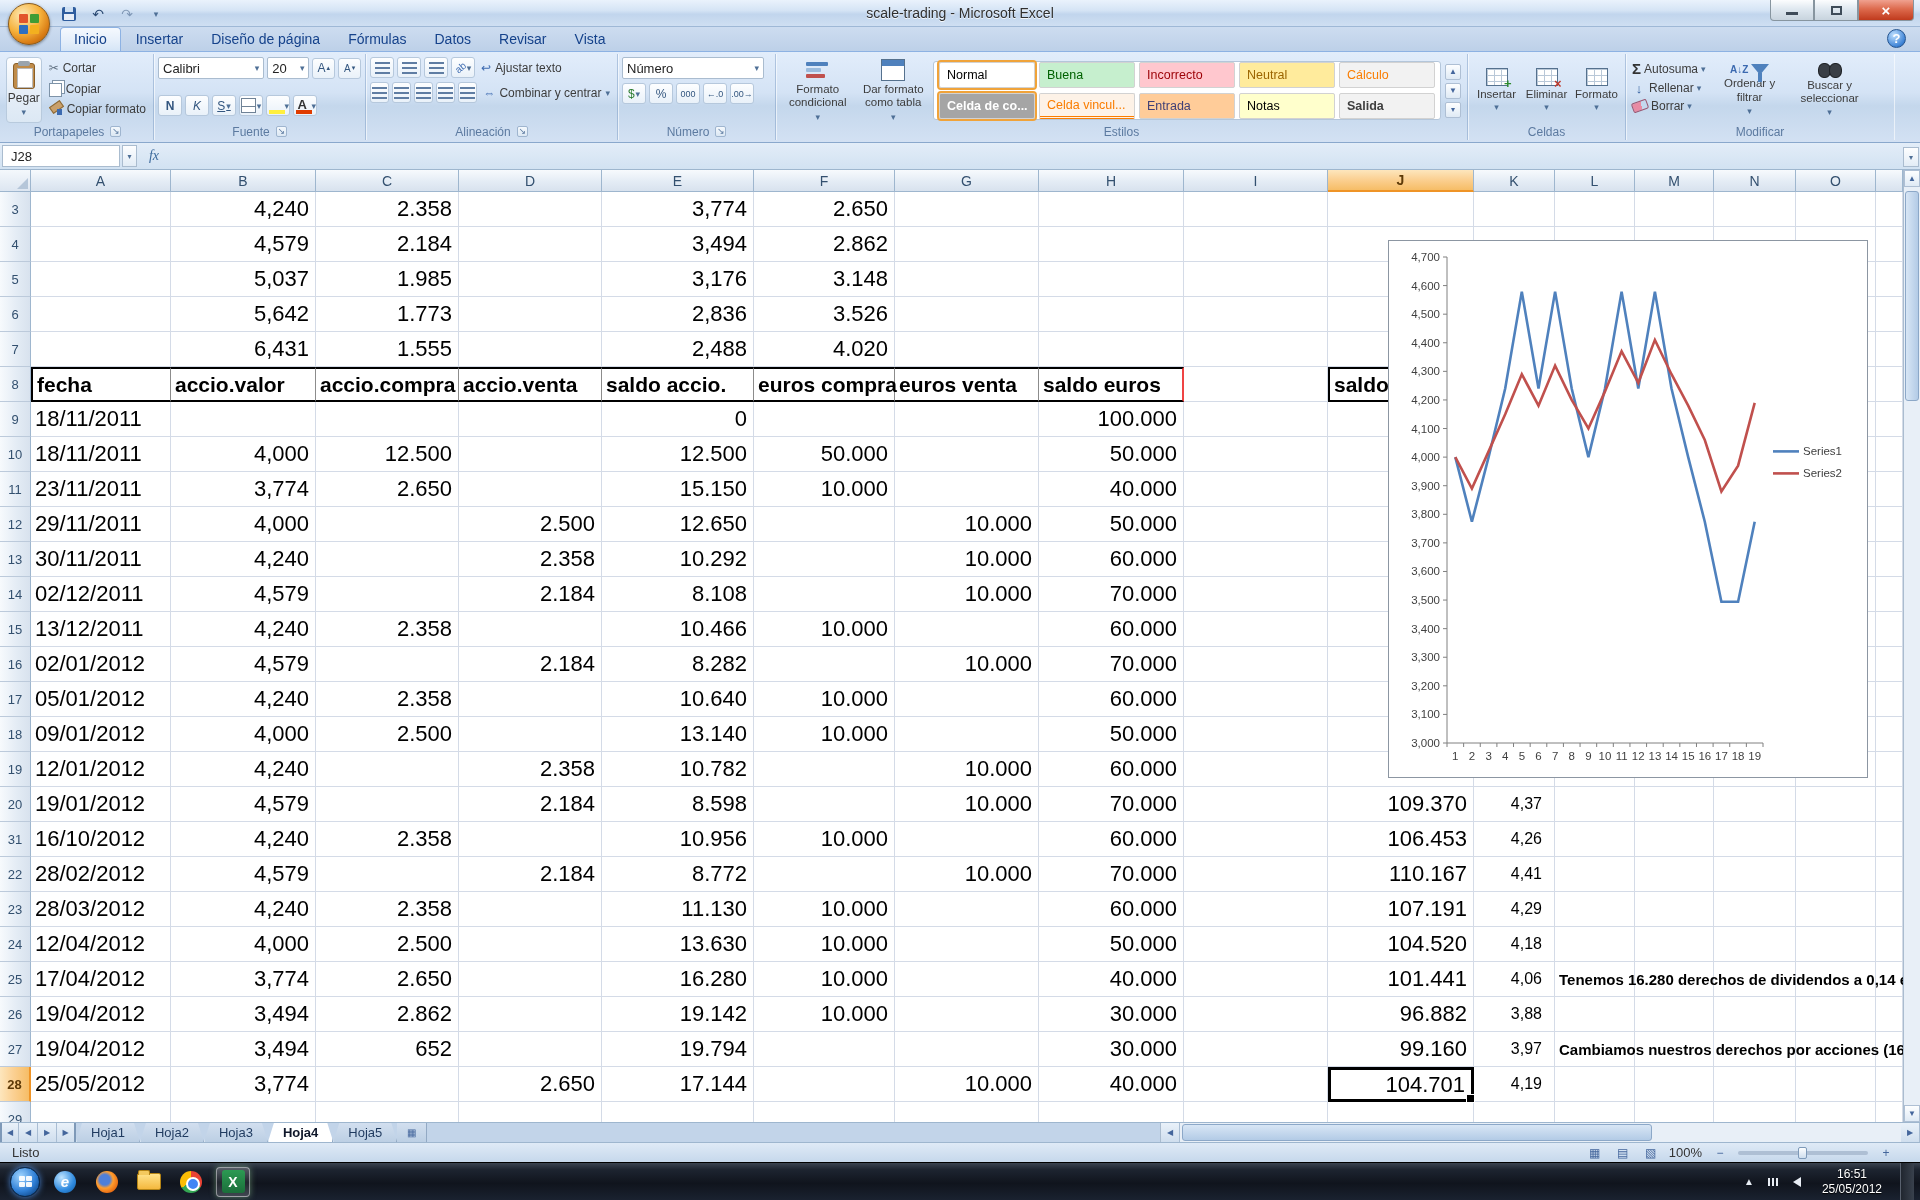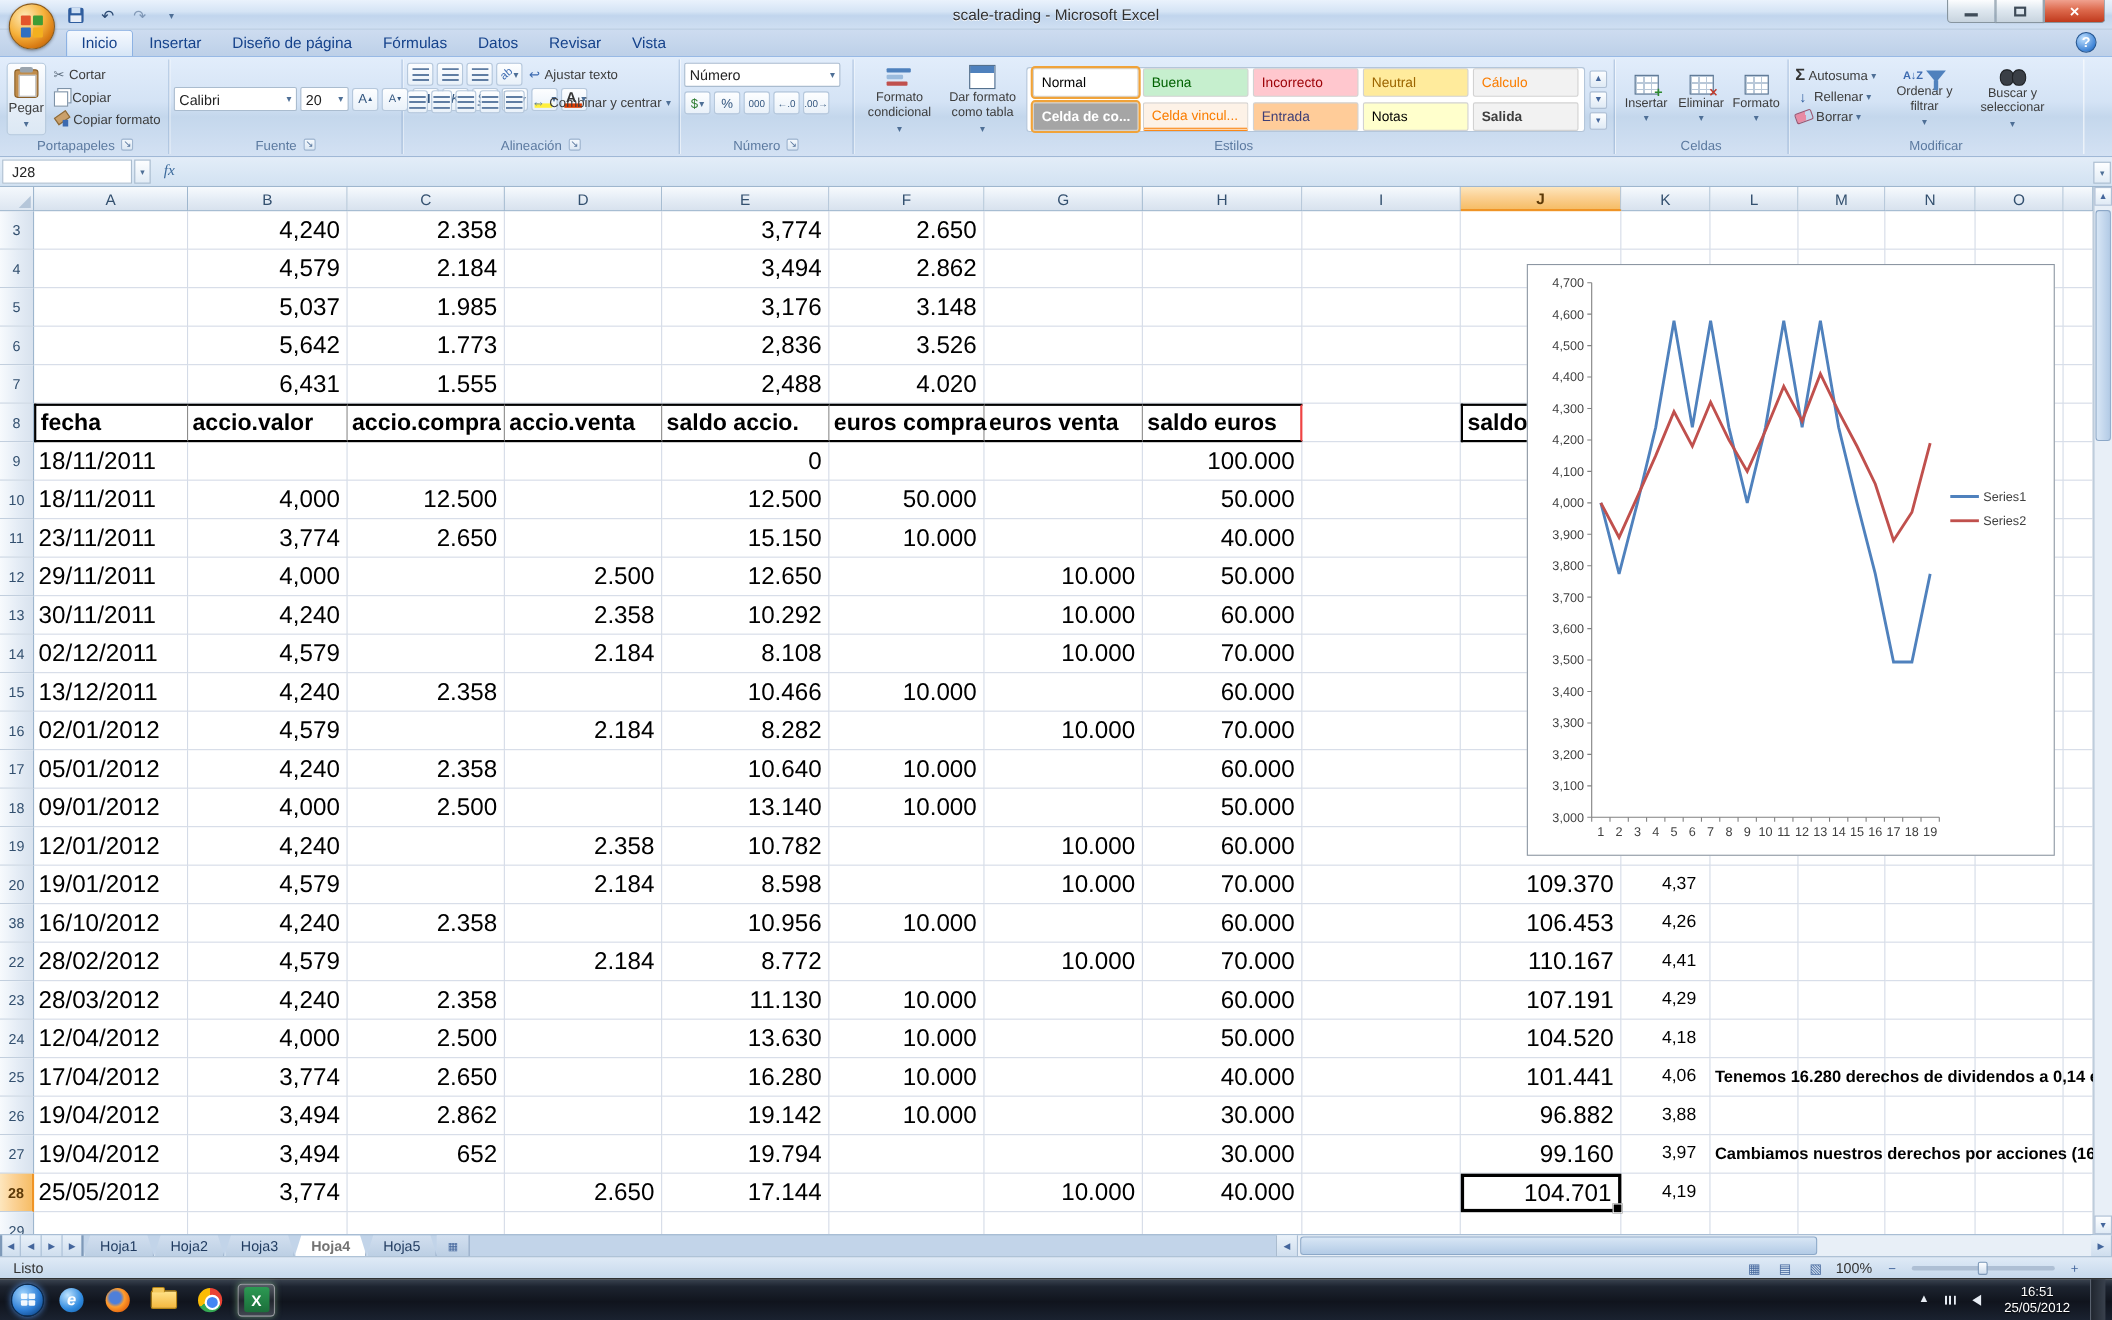--- a/index.html
+++ b/index.html
@@ -118,21 +118,21 @@
 
 
 #vscroll{position:absolute;right:0;top:170px;width:17px;height:952px;background:#e8eff7;border-left:1px solid #aabccf;z-index:20;display:flex;flex-direction:column}
 .scr-btn{height:17px;display:flex;align-items:center;justify-content:center;font-size:8px;color:#44669c;background:linear-gradient(#fdfeff,#dfeaf5);border:1px solid #aebfd4}
 #vthumb{margin:4px 1px;height:210px;background:linear-gradient(90deg,#d8e6f5,#b3cbe6);border:1px solid #8ca8c8;border-radius:3px}
 
 
 #sheettabs{position:absolute;left:0;top:1122px;width:100%;height:20px;background:#c2d4e9;border-top:1px solid #9eb6ce;display:flex;align-items:stretch}
 .tabnav{width:19px;display:flex;align-items:center;justify-content:center;font-size:8px;color:#44669c;background:linear-gradient(#e9f1f9,#cfdeee);border-right:1px solid #a9bdd3}
 .sheet-tab{padding:0 14px;display:flex;align-items:center;font-size:13px;color:#1f3a5f;background:linear-gradient(#d2dfef,#bccfe4);border-right:1px solid #92a9c4;border-left:1px solid #dce7f2;clip-path:polygon(6px 0,calc(100% - 6px) 0,100% 100%,0 100%)}
-.sheet-tab.active{background:#fff;font-weight:bold;color:#737373}
+.sheet-tab.active{background:#fff;font-weight:bold;color:#0f172a}
 #tab-insert{width:30px;display:flex;align-items:center;justify-content:center;font-size:10px;color:#44669c;background:linear-gradient(#d2dfef,#bccfe4);border-right:1px solid #92a9c4}
 #hscroll{margin-left:auto;width:760px;display:flex;align-items:stretch;background:#e8eff7;border-left:1px solid #aabccf}
 #hthumb{margin:1px 2px;width:470px;background:linear-gradient(#d8e6f5,#b3cbe6);border:1px solid #8ca8c8;border-radius:3px}
 
 
 #statusbar{position:absolute;left:0;top:1142px;width:100%;height:20px;background:linear-gradient(#dfeaf6,#c6d8ec);border-top:1px solid #9eb6ce;display:flex;align-items:center;font-size:13px;color:#333}
 #status-mode{padding-left:12px}
 #status-right{margin-left:auto;display:flex;align-items:center;gap:8px;padding-right:24px}
 .viewbtn{font-size:12px;color:#44669c;width:20px;text-align:center}
 #zoom-slider{width:130px;height:4px;background:#aebfd4;border-radius:2px;position:relative}
@@ -238,21 +238,21 @@
             </div>
         </div>
       </div>
       <div class="rg-caption">
           <span>Portapapeles</span>
           <span class="dlg">↘</span>
         </div>
     </div>
 
     <div class="rgroup" style="width:212px">
-      <div class="rg-body" style="flex-direction:row;gap:4px">
+      <div class="rg-body" style="flex-direction:column;gap:16px">
         <div style="display:flex;gap:3px;align-items:center">
           <div class="sel-like" style="width:112px;justify-content:space-between">
               <span>Calibri</span>
               <span class="dd">▾</span>
             </div>
           <div class="sel-like" style="width:44px;justify-content:space-between">
               <span>20</span>
               <span class="dd">▾</span>
             </div>
           <div class="mini">
@@ -858,21 +858,21 @@
           <div class="cell" style="width: 144px;"></div>
           <div class="cell" style="width: 146px;">109.370</div>
           <div class="cell ksmall" style="width: 81px;">4,37</div>
           <div class="cell left note" style="width: 80px;"></div>
           <div class="cell" style="width: 79px;"></div>
           <div class="cell" style="width: 82px;"></div>
           <div class="cell" style="width: 80px;"></div>
           <div class="cell" style="width: 27px;"></div>
         </div>
         <div class="grid-row">
-          <div class="row-h">38</div>
+          <div class="row-h">31</div>
           <div class="cell left" style="width: 140px;">16/10/2012</div>
           <div class="cell" style="width: 145px;">4,240</div>
           <div class="cell" style="width: 143px;">2.358</div>
           <div class="cell" style="width: 143px;"></div>
           <div class="cell" style="width: 152px;">10.956</div>
           <div class="cell" style="width: 141px;">10.000</div>
           <div class="cell" style="width: 144px;"></div>
           <div class="cell" style="width: 145px;">60.000</div>
           <div class="cell" style="width: 144px;"></div>
           <div class="cell" style="width: 146px;">106.453</div>

